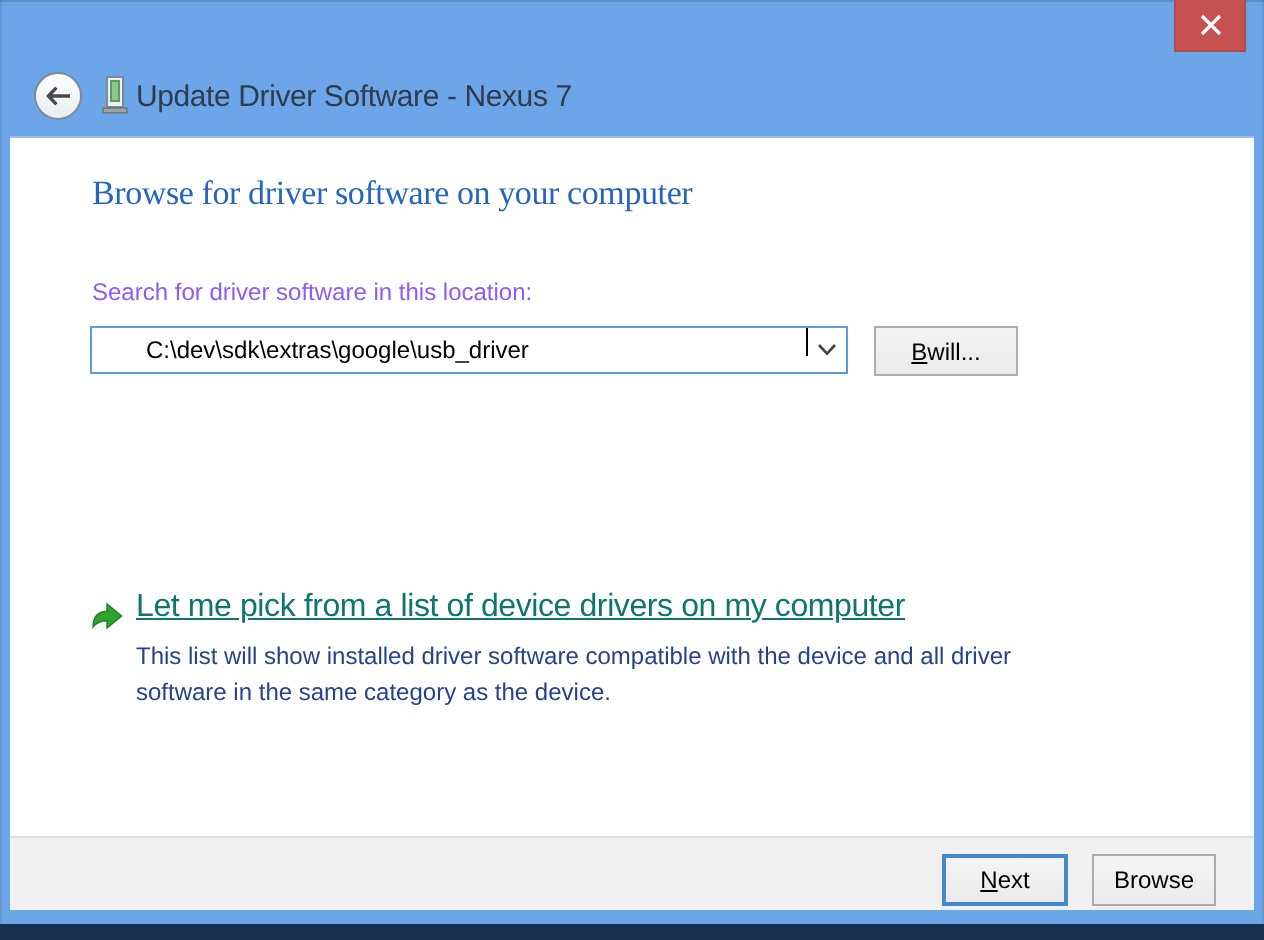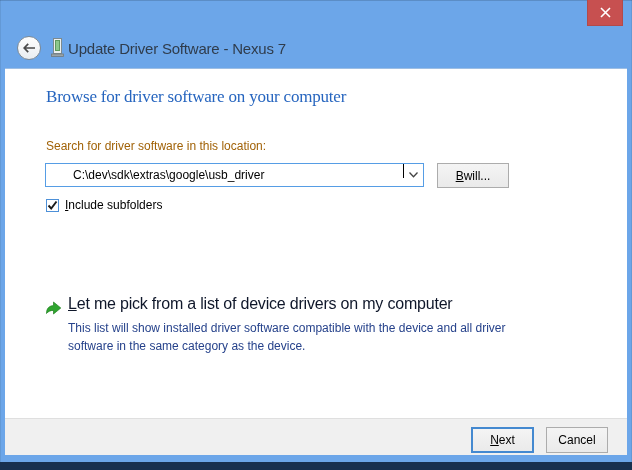--- a/index.html
+++ b/index.html
@@ -33,21 +33,21 @@
 
   
   .content {
     position:absolute; left:5px; top:68px; width:622px; height:350px;
     background:#FFFFFF; border-top:1px solid #9DBEE4;
   }
   .heading {
     position:absolute; left:41px; top:18px;
     font-size:17px; color:#2665BF; letter-spacing:-0.2px; white-space:nowrap;font-family:Liberation Serif, serif;
   }
-  .search-label { position:absolute; left:41px; top:70px; font-size:12px; color:#a16207; white-space:nowrap; }
+  .search-label { position:absolute; left:41px; top:70px; font-size:12px; color:#8b5cf6; white-space:nowrap; }
 
   .combo {
     position:absolute; left:40px; top:94px; width:379px; height:24px;
     border:1px solid #569DE5; background:#fff; display:flex; align-items:flex-start;padding-left:22px;
   }
   .combo-input {
     flex:1 1 auto; height:100%; border:none; outline:none; background:transparent;
     font-family:"Liberation Sans","DejaVu Sans",sans-serif; font-size:12px; color:#000;
     padding:0 0 0 5px;
   }
@@ -67,21 +67,21 @@
   .chk-box {
     width:13px; height:13px; border:1px solid #4D90D8; background:#fff;
     display:flex; align-items:center; justify-content:center; cursor:pointer;
   }
   .chk-label { margin-left:6px; font-size:12px; color:#000; cursor:pointer; }
 
   .cmd-link { position:absolute; left:41px; top:226px; width:540px; cursor:pointer; }
   .cmd-arrow { position:absolute; left:0; top:6px; }
   .cmd-title {
     position:absolute; left:22px; top:0;
-    font-size:16px; color:#0f172a; letter-spacing:-0.2px; white-space:nowrap;
+    font-size:16px; color:#0f766e; letter-spacing:-0.2px; white-space:nowrap;text-decoration:underline;
   }
   .cmd-desc {
     position:absolute; left:22px; top:24px; width:500px;
     font-size:12px; line-height:18px; color:#26428B; white-space:pre-line;
   }
   .accel { text-decoration:underline; }
 
   
   .footer {
     position:absolute; left:5px; top:418px; width:622px; height:37px;
@@ -135,47 +135,37 @@
           </svg>
         </span>
       </div>
     </div>
 
     <button class="btn browse-btn">
         <span class="accel">B</span>
         <span>will...</span>
       </button>
 
-    <div class="chk-row">
-      <span class="chk-box">
-        <span style="display:flex;">
-          <svg width="11" height="11" viewBox="0 0 11 11">
-            <path d="M1.5 5.5 L4.2 8.5 L9.5 1.5" fill="none" stroke="#1A1A1A" stroke-width="1.9"></path>
-          </svg>
-        </span>
-      </span>
-      <span class="chk-label"><span class="accel">I</span><span>nclude subfolders</span></span>
-    </div>
 
     <div class="cmd-link">
       <span class="cmd-arrow" style="display:inline-flex;">
         <svg width="16" height="14" viewBox="0 0 16 14">
           <path d="M0.5 12.5 C0.5 7 3.5 4.8 7.5 4.6 L7.5 1 L14.8 7 L7.5 13 L7.5 9.4 C4.5 9.4 2.3 10.3 0.5 12.5 Z" fill="#2FA52F" stroke="#1F7F1F" stroke-width="0.7"></path>
         </svg>
       </span>
       <span class="cmd-title"><span class="accel">L</span><span>et me pick from a list of device drivers on my computer</span></span>
       <span class="cmd-desc">This list will show installed driver software compatible with the device and all driver
 software in the same category as the device.</span>
     </div>
   </div>
 
   <div class="footer">
     <button class="btn next-btn">
         <span class="accel">N</span>
         <span>ext</span>
       </button>
     <button class="btn cancel-btn">
-        <span>Cancel</span>
+        <span>Browse</span>
       </button>
   </div>
 
   <div class="bottom-strip"></div>
 </div>
 
 </body></html>

